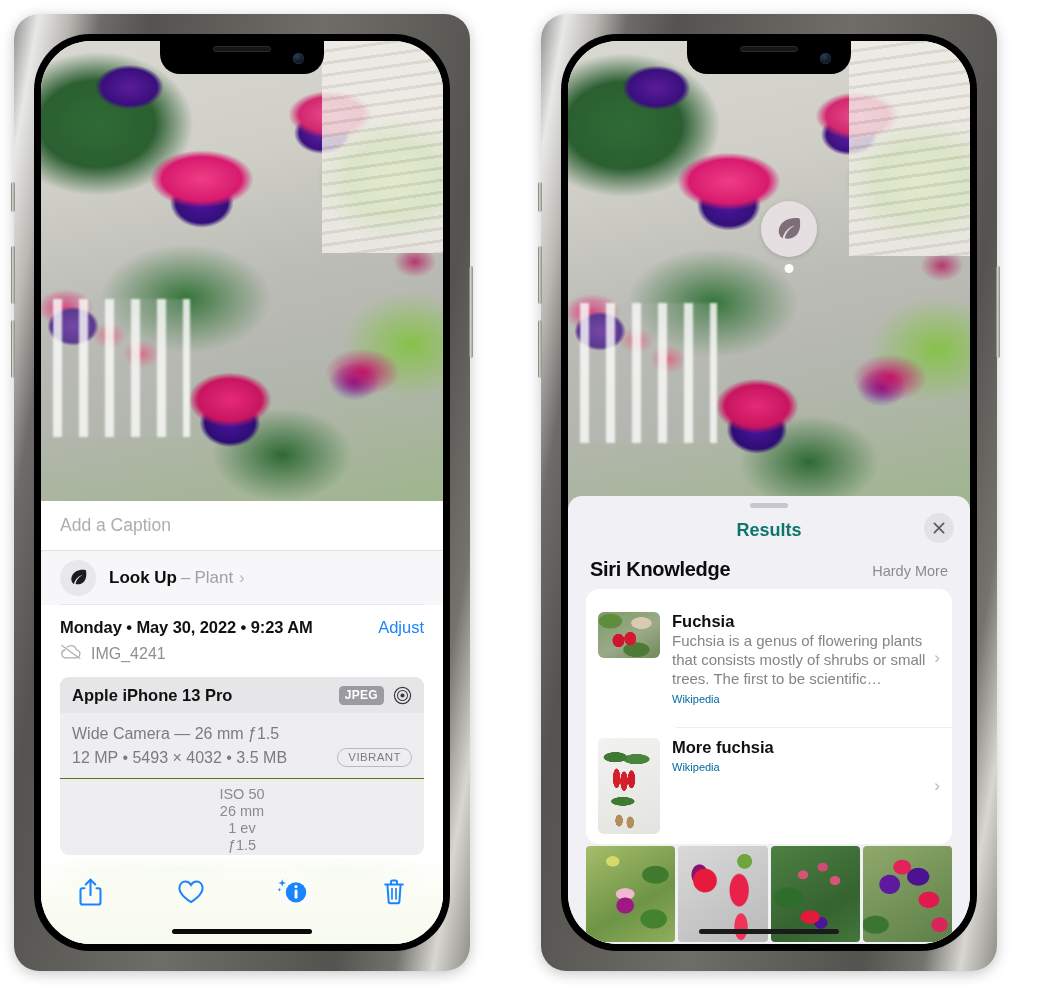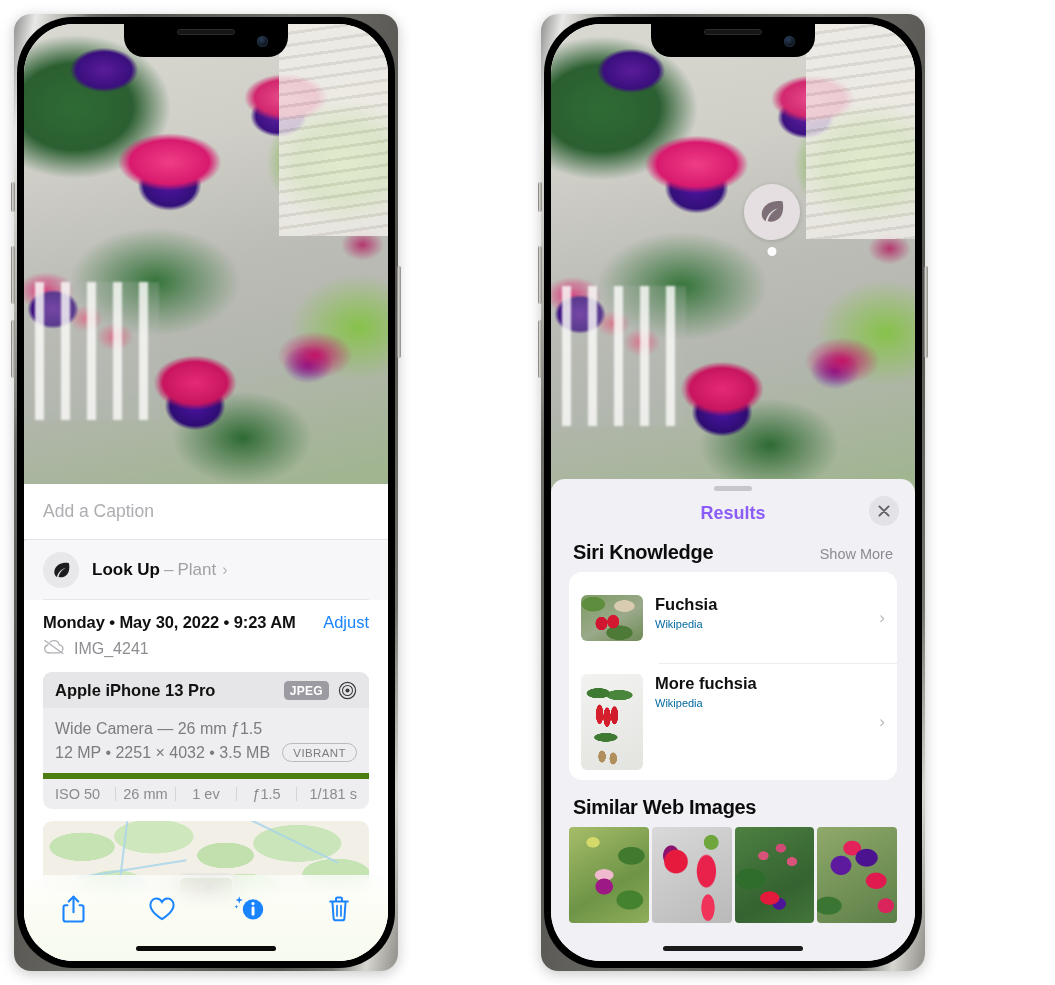--- a/index.html
+++ b/index.html
@@ -7,24 +7,24 @@
     width: 1055px; height: 985px;
     background: #ffffff;
     font-family: "Liberation Sans", sans-serif;
     overflow: hidden;
   }
   .stage { position: relative; width: 1055px; height: 985px; }
 
   
   .phone {
     position: absolute;
-    width: 384px; height: 957px;
-    border-radius: 17px;
+    width: 456px; height: 957px;
+    border-radius: 25px;
     background: linear-gradient(100deg,#8d8d8d 0%,#e8e8e6 4%,#b9b7b2 9%,#6e6c69 14%,#55534f 22%,#6f6d68 50%,#55534f 78%,#75736e 88%,#d8d6d1 94%,#9a9893 99%);
-    padding: 3px;
+    padding: 20px;
     box-shadow: 0 3px 14px rgba(0,0,0,.22);
   }
   .phone.left  { left: 14px; top: 14px; }
   .phone.right { left: 541px; top: 14px; }
   .phone-inner {
     position: relative;
     width: 100%; height: 100%;
     border-radius: 56px;
     background: #000;
     padding: 7px;
@@ -170,22 +170,22 @@
   }
   .aperture-ico { width:19px; height:19px; }
   .exif-body { padding: 9px 12px 9px; }
   .exif-row { font-size:16px; color:#7b7b80; line-height:1.45; }
   .exif-row2 { display:flex; align-items:center; justify-content:space-between; margin-top:1px; }
   .chip-vibrant {
     border:1px solid #b9b9bf; color:#7b7b80; font-size:11.5px;
     padding: 2.5px 10px; border-radius:10px; letter-spacing:.4px;
   }
   .exif-foot {
-    display:flex; align-items:center; border-top:6px solid #4d7c0f;
-    padding: 7px 12px; font-size:14.5px; color:#8a8a90;
+    display:flex; align-items:center; border-top:1px solid #4d7c0f;
+    padding: 7px 12px; font-size:14.5px; color:#8a8a90;flex-direction:column;
   }
   .exif-foot span { flex:1; text-align:center; }
   .exif-foot span:first-child { text-align:left; }
   .exif-foot span:last-child  { text-align:right; }
   .exif-foot .sep { flex:0 0 1px; height:14px; background:#d4d4d9; }
 
   .map-card {
     margin: 12px 19px 0; height: 86px; border-radius: 9px 9px 0 0;
     position:relative; overflow:hidden;
     background:
@@ -238,21 +238,21 @@
     background:#f1f0f5; border-radius: 14px 14px 0 0; z-index:10;
     overflow:hidden;
   }
   .grabber {
     width:38px; height:5px; border-radius:3px; background:#c6c6cc;
     margin: 7px auto 0;
   }
   .results-head {
     position:relative; height: 44px; display:flex; align-items:center; justify-content:center;
   }
-  .results-title { font-size:18px; font-weight:700; color:#8b5cf6; }
+  .results-title { font-size:18px; font-weight:700; color:#0f766e; }
   .close-btn {
     position:absolute; right:16px; top:5px;
     width:30px; height:30px; border-radius:50%;
     background:#e3e2e7; display:flex; align-items:center; justify-content:center;
   }
   .section-head {
     display:flex; align-items:baseline; justify-content:space-between;
     padding: 6px 22px 8px;
   }
   .section-title { font-size:20px; font-weight:700; color:#0c0c0c; letter-spacing:-.3px; }
@@ -406,21 +406,21 @@
                     <circle cx="12" cy="12" r="10.2" fill="none" stroke="#3a3a3c" stroke-width="1.5"></circle>
                     <circle cx="12" cy="12" r="6.3" fill="none" stroke="#3a3a3c" stroke-width="1.3"></circle>
                     <circle cx="12" cy="12" r="2.6" fill="#3a3a3c"></circle>
                   </svg>
                 </span>
               </span>
             </div>
             <div class="exif-body">
               <div class="exif-row">Wide Camera — 26 mm ƒ1.5</div>
               <div class="exif-row2">
-                <span class="exif-row">12 MP • 2251 × 4032 • 3.5 MB</span>
+                <span class="exif-row">12 MP • 5493 × 4032 • 3.5 MB</span>
                 <span class="chip-vibrant">VIBRANT</span>
               </div>
             </div>
             <div class="exif-foot">
               <span>ISO 50</span>
               <span class="sep"></span>
               <span>26 mm</span>
               <span class="sep"></span>
               <span>1 ev</span>
               <span class="sep"></span>
@@ -512,46 +512,44 @@
             <span class="results-title">Results</span>
             <span class="close-btn">
               <svg width="16" height="16" viewBox="0 0 16 16" aria-hidden="true">
                 <path d="M3.4 3.4 L12.6 12.6 M12.6 3.4 L3.4 12.6" stroke="#5c5c61" stroke-width="1.8" stroke-linecap="round"></path>
               </svg>
             </span>
           </div>
 
           <div class="section-head">
             <span class="section-title">Siri Knowledge</span>
-            <span class="show-more">Show More</span>
+            <span class="show-more">Hardy More</span>
           </div>
 
           <div class="kcards">
             <div class="kcard">
               <span class="kthumb a"></span>
               <span class="ktext">
                 <span class="ktitle" style="display:block">Fuchsia</span>
+                <span class="kdesc" style="display:block">Fuchsia is a genus of flowering plants that consists mostly of shrubs or small trees. The first to be scientific…</span>
                 <span class="ksrc" style="display:block">Wikipedia</span>
               </span>
               <span class="kchev">›</span>
             </div>
 
             <div class="kcard">
               <span class="kthumb b"></span>
               <span class="ktext">
                 <span class="ktitle" style="display:block">More fuchsia</span>
                 <span class="ksrc" style="display:block">Wikipedia</span>
               </span>
               <span class="kchev">›</span>
             </div>
           </div>
 
-          <div class="section-head" style="padding-top:16px;padding-bottom:6px;">
-            <span class="section-title">Similar Web Images</span>
-          </div>
 
           <div class="web-row">
             <span class="web-thumb w1"></span>
             <span class="web-thumb w2"></span>
             <span class="web-thumb w3"></span>
             <span class="web-thumb w4"></span>
           </div>
         </div>
 
         <div class="home-ind ondark"></div>

